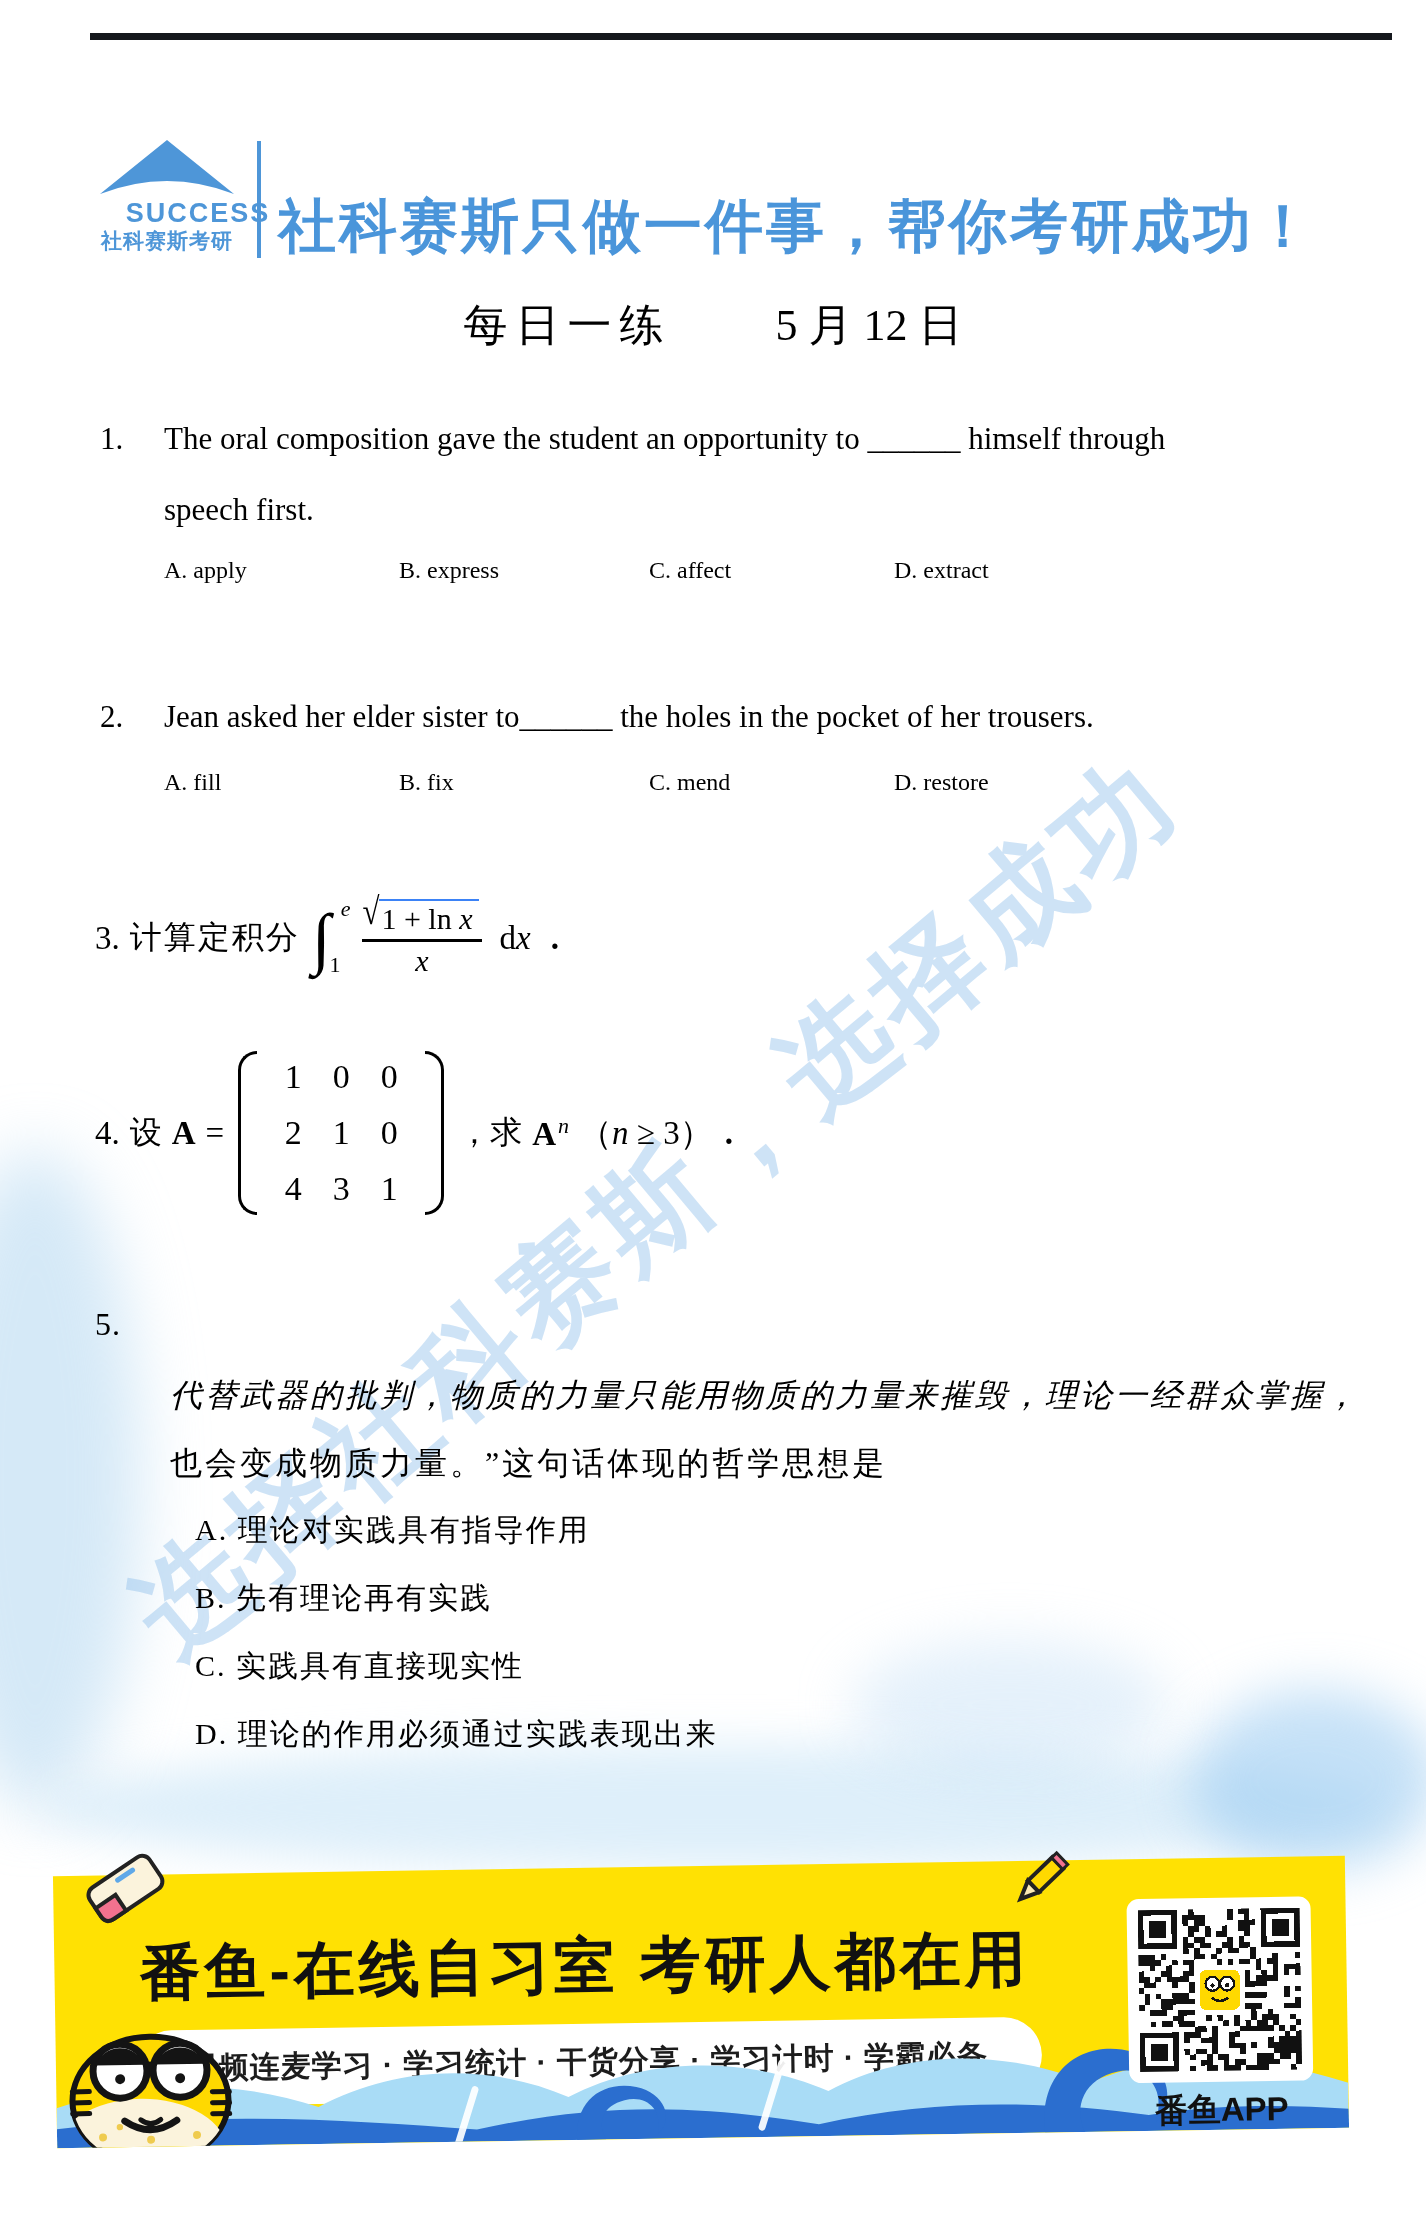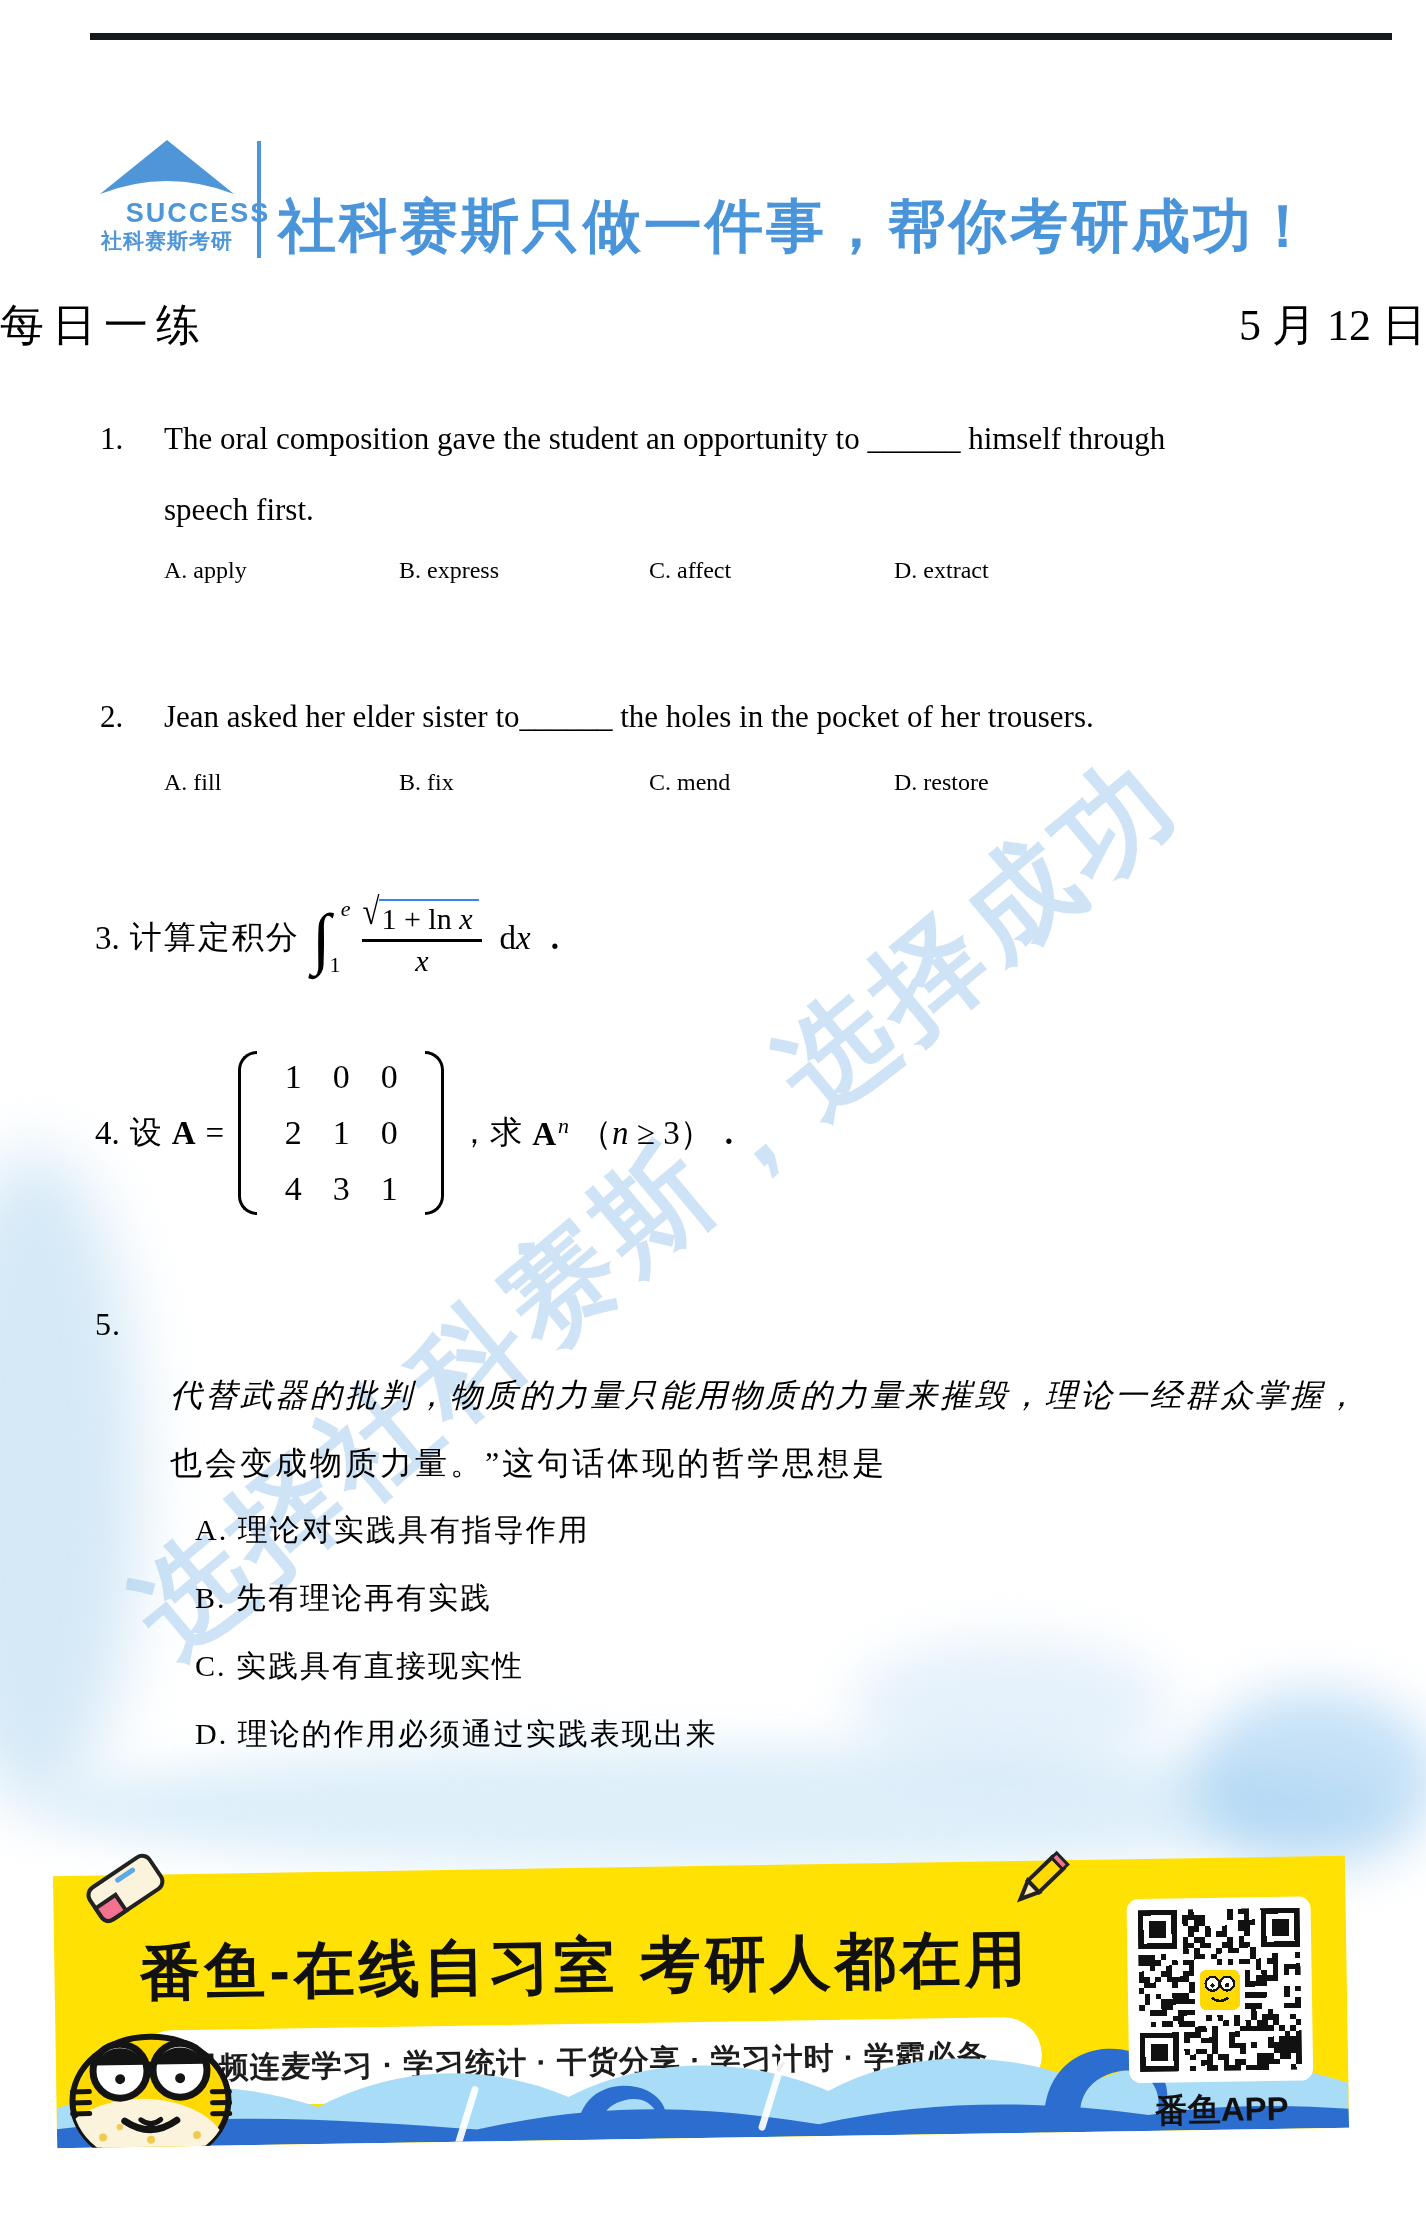--- a/index.html
+++ b/index.html
@@ -16,21 +16,21 @@
   
   .logo-roof{left:100px;top:140px;width:134px;height:58px;}
   .logo-text{left:88px;top:198px;width:158px;text-align:center;font-weight:700;
              font-size:27px;letter-spacing:2px;color:#4E96D8;margin-left:31px;}
   .logo-sub{left:88px;top:227px;width:158px;text-align:center;font-weight:700;
             font-size:21px;letter-spacing:1px;color:#4E96D8;}
   .hdr-divider{left:257px;top:141px;width:4px;height:117px;background:#4E96D8;}
   .slogan{left:278px;top:188px;font-weight:900;font-size:58px;letter-spacing:3px;color:#4A95DA;white-space:nowrap;}
 
   
-  .doc-title{left:0;top:296px;width:100%;display:flex;justify-content:space-between;gap:104px;
+  .doc-title{left:0;top:296px;width:100%;display:flex;justify-content:center;gap:104px;
              font-size:44px;color:#000;}
   .doc-title .t1{letter-spacing:8px;}
 
   
   .qt{font-size:31px;white-space:nowrap;}
   .cn{font-size:32px;letter-spacing:3px;white-space:nowrap;}
   .opt-row{height:40px;}
   .opt-row span{position:absolute;top:0;font-size:24px;white-space:nowrap;text-align:right;}
   .opt-row .oA{left:0;} .opt-row .oB{left:235px;} .opt-row .oC{left:485px;} .opt-row .oD{left:730px;}
 

